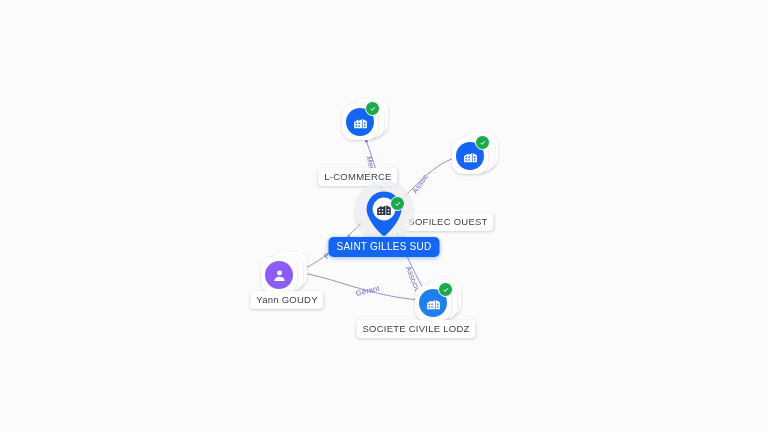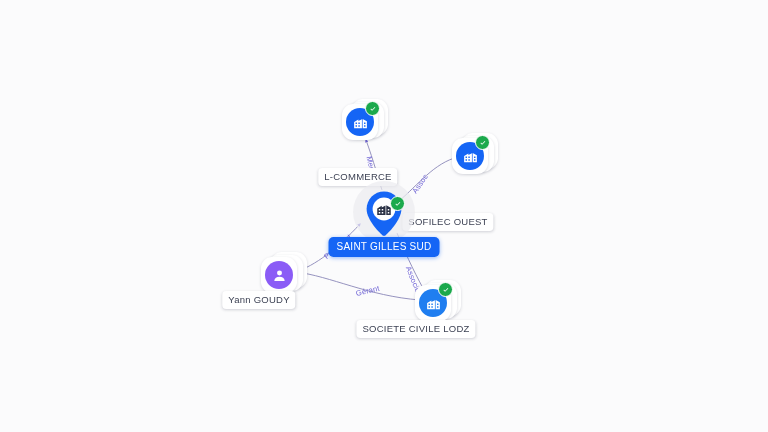--- a/index.html
+++ b/index.html
@@ -141,21 +141,21 @@
           <div class="deck d2"></div>
           <div class="deck d1"></div>
           <div class="circ" style="background: rgb(139, 92, 246);">
             <svg width="17" height="17" viewBox="0 0 24 24">
               <circle cx="12" cy="8.4" r="3.5" fill="#ffffff"></circle>
               <path fill="#ffffff" d="M4.8 19.2c0-3.6 3.2-5.6 7.2-5.6s7.2 2 7.2 5.6v.6H4.8v-.6z"></path>
             </svg>
           </div>
         </div>
       </div>
-      <div class="lbl" style="left: 259px; top: 291px;">Yann GOUDY</div>
+      <div class="lbl" style="left: 287px; top: 291px;">Yann GOUDY</div>
       <div class="node" style="left: 0px; top: 0px;">
         <div style="position: absolute; left: 415px; top: 285px; width: 36px; height: 36px;">
           <div class="deck d3"></div>
           <div class="deck d2"></div>
           <div class="deck d1"></div>
           <div class="circ" style="background: rgb(31, 126, 240);">
             <svg width="17" height="17" viewBox="0 0 24 24">
               <path fill="#ffffff" d="M3 20V11.2l6-3.4V10l5-2.6V20H3zm2-2h2v-2H5v2zm0-4h2v-2H5v2zm4 4h2v-2H9v2zm0-4h2v-2H9v2z"></path>
               <path fill="#ffffff" d="M15 20V7l6 3.2V20h-6zm2-2h2v-2h-2v2zm0-4h2v-2h-2v2z"></path>
             </svg>

